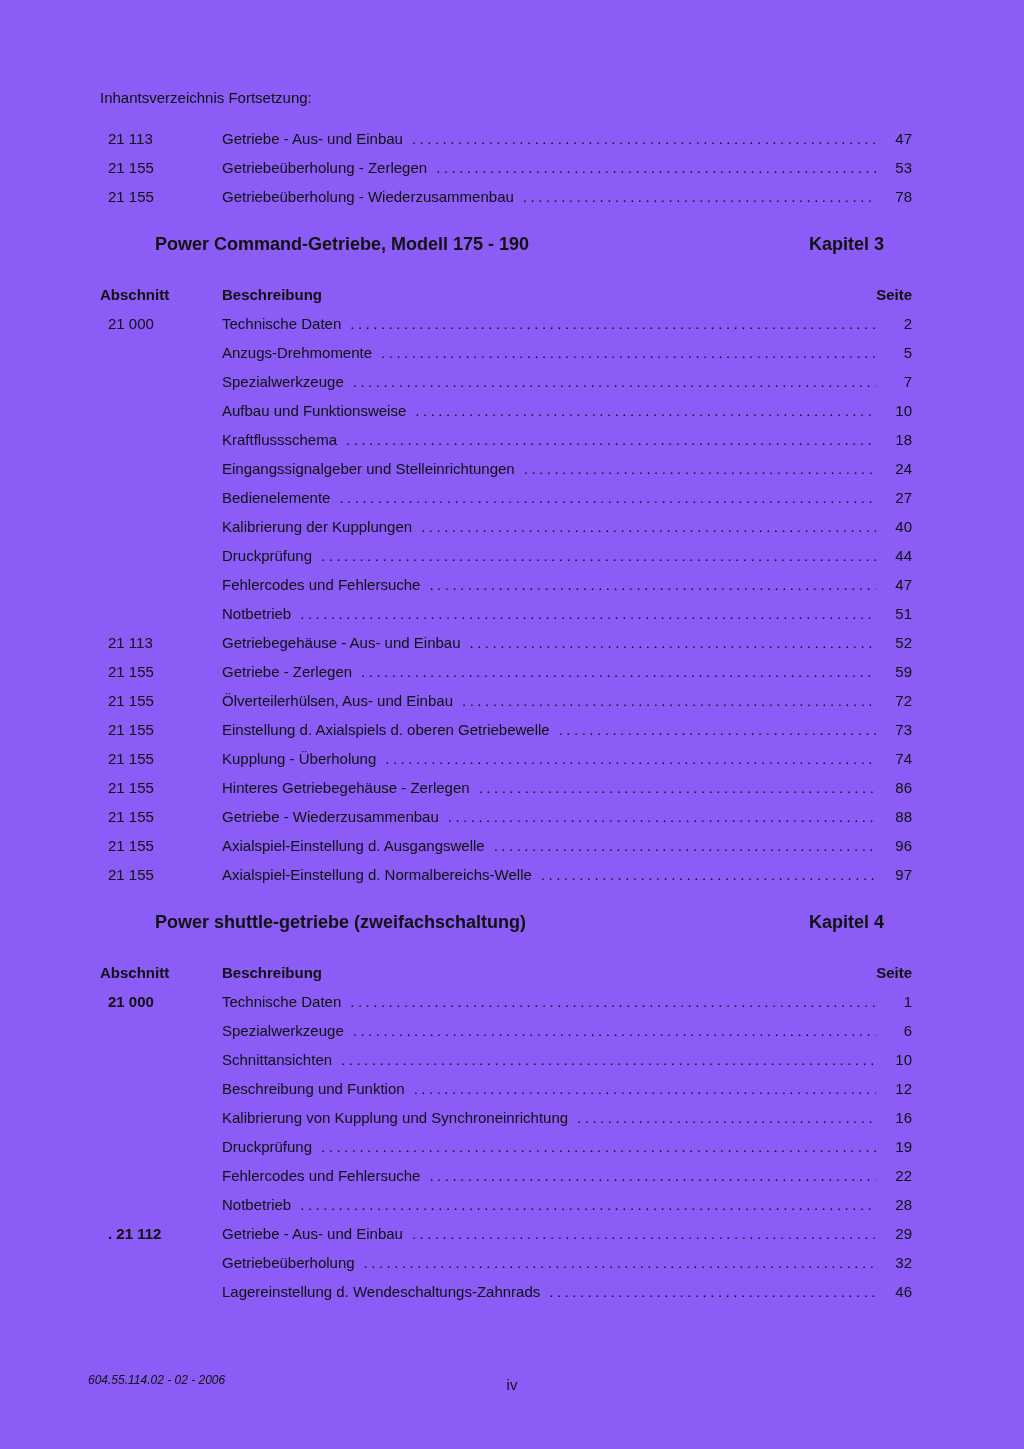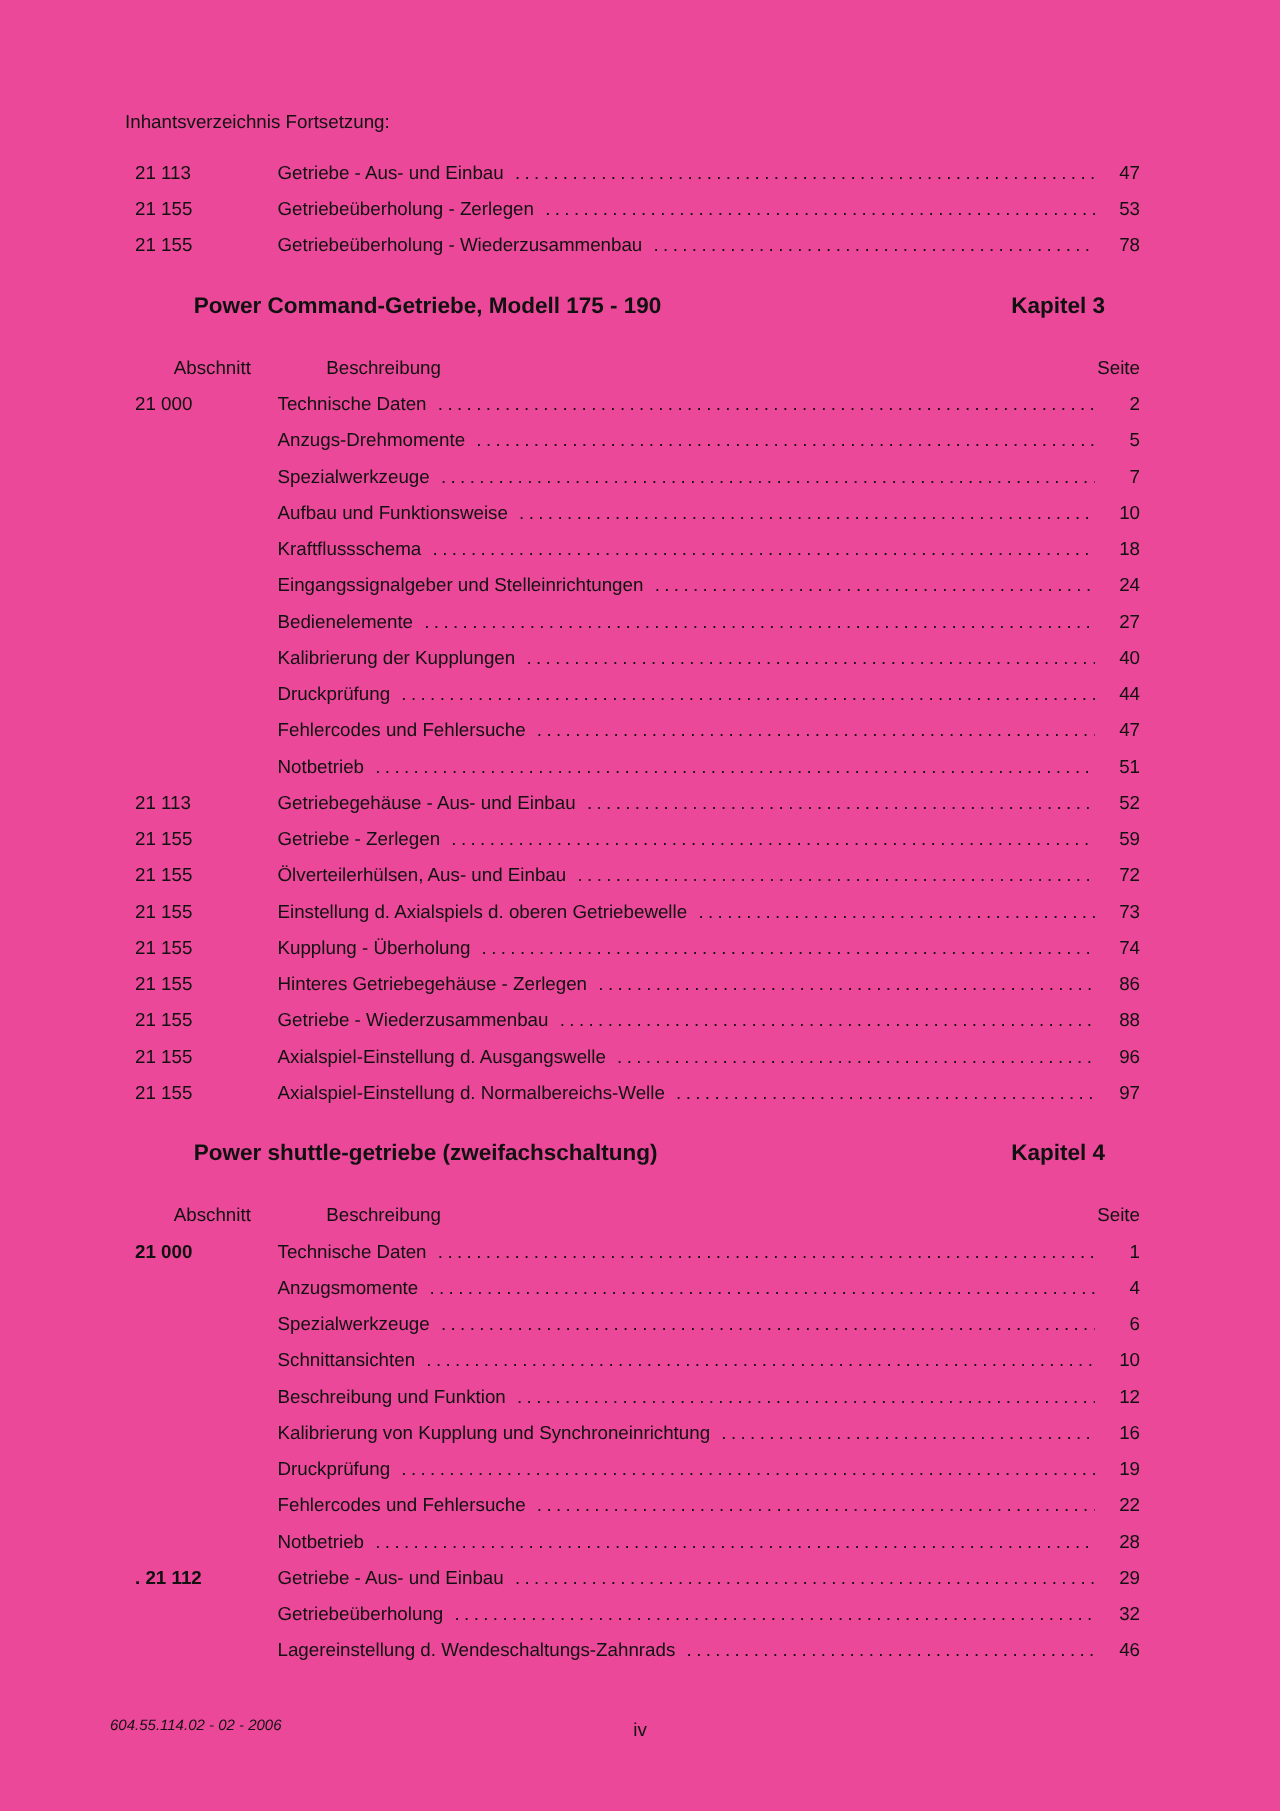--- a/index.html
+++ b/index.html
@@ -1,21 +1,21 @@
 <!DOCTYPE html>
 <html><head>
 <meta charset="utf-8">
 <style>
   * { margin:0; padding:0; box-sizing:border-box; }
   html,body { background:#e8e8e8; }
   body { font-family:"Liberation Sans", sans-serif; color:#111; }
   .page {
     position:relative;
     width:1024px; height:1449px;
-    background:#ec4899;
+    background:#8b5cf6;
     margin:0 auto;
     overflow:hidden;
   }
   .content { padding:88px 112px 0 100px; }
 
   .intro { font-size:15px; line-height:20px; margin-bottom:16px; }
 
   .toc-row {
     display:flex;
     height:29px; line-height:29px;
@@ -41,21 +41,21 @@
     display:flex; justify-content:space-between; align-items:center;
     font-weight:bold; font-size:18px; line-height:24px;
     margin-top:21px; margin-bottom:24px;
   }
   .section-title { margin-left:55px; }
   .kapitel { margin-right:28px; }
 
   .cols {
     display:flex;
     height:29px; line-height:29px;
-    font-size:15px; font-weight:normal;margin-left:39px;
+    font-size:15px; font-weight:bold;
   }
   .col-abschnitt { flex:0 0 122px; }
   .col-beschreibung { flex:1 1 auto; }
   .col-seite { flex:0 0 auto; text-align:right; }
 
   .footer-code {
     position:absolute; left:88px; bottom:62px;
     font-size:12px; font-weight:normal; font-style:italic;
   }
   .page-num {
@@ -261,26 +261,20 @@
       </div>
       <div class="toc-rows">
 
           <div class="toc-row">
             <span class="abschnitt bold">21 000</span>
             <span class="desc">Technische Daten</span>
             <span class="dots"></span>
             <span class="seite">1</span>
           </div>
 
-          <div class="toc-row">
-            <span class="abschnitt"></span>
-            <span class="desc">Anzugsmomente</span>
-            <span class="dots"></span>
-            <span class="seite">4</span>
-          </div>
 
           <div class="toc-row">
             <span class="abschnitt"></span>
             <span class="desc">Spezialwerkzeuge</span>
             <span class="dots"></span>
             <span class="seite">6</span>
           </div>
 
           <div class="toc-row">
             <span class="abschnitt"></span>

